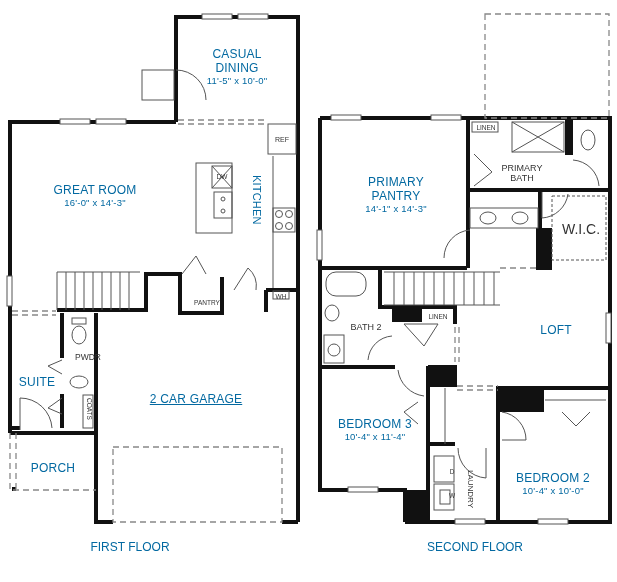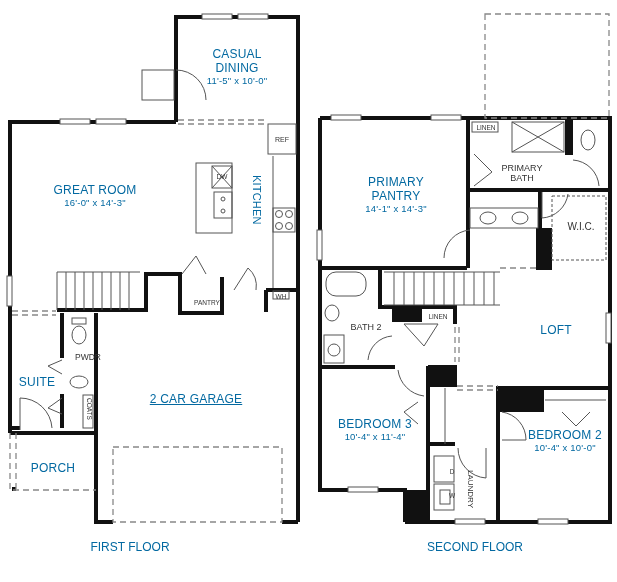--- a/index.html
+++ b/index.html
@@ -195,28 +195,28 @@
 <div class="lbl room" style="left:396px;top:176px;">
   <span>PRIMARY</span><br>
   <span>PANTRY</span>
   <span class="dim">14'-1" x 14'-3"</span>
 </div>
 <div class="lbl tiny" style="left:486px;top:124px;">LINEN</div>
 <div class="lbl small" style="left:522px;top:163px;font-size:9px;">
   <span>PRIMARY</span><br>
   <span>BATH</span>
 </div>
-<div class="lbl small" style="left:581px;top:221px;font-size:10px;">W.I.C.</div>
+<div class="lbl small" style="left:581px;top:221px;font-size:14px;">W.I.C.</div>
 <div class="lbl small" style="left:366px;top:322px;font-size:9px;">BATH 2</div>
 <div class="lbl tiny" style="left:438px;top:313px;">LINEN</div>
 <div class="lbl room" style="left:556px;top:324px;">LOFT</div>
 <div class="lbl room" style="left:375px;top:418px;">
   <span>BEDROOM 3</span>
   <span class="dim">10'-4" x 11'-4"</span>
 </div>
-<div class="lbl room" style="left:553px;top:429px;margin-left:12px;">
+<div class="lbl room" style="left:553px;top:472px;">
   <span>BEDROOM 2</span>
   <span class="dim">10'-4" x 10'-0"</span>
 </div>
 <div class="lbl tiny vert" style="left:470px;top:470px;font-size:8px;">LAUNDRY</div>
 <div class="lbl tiny" style="left:452px;top:468px;">D</div>
 <div class="lbl tiny" style="left:452px;top:492px;">W</div>
 <div class="lbl floor" style="left:475px;top:541px;">SECOND FLOOR</div>
 
 </body></html>

